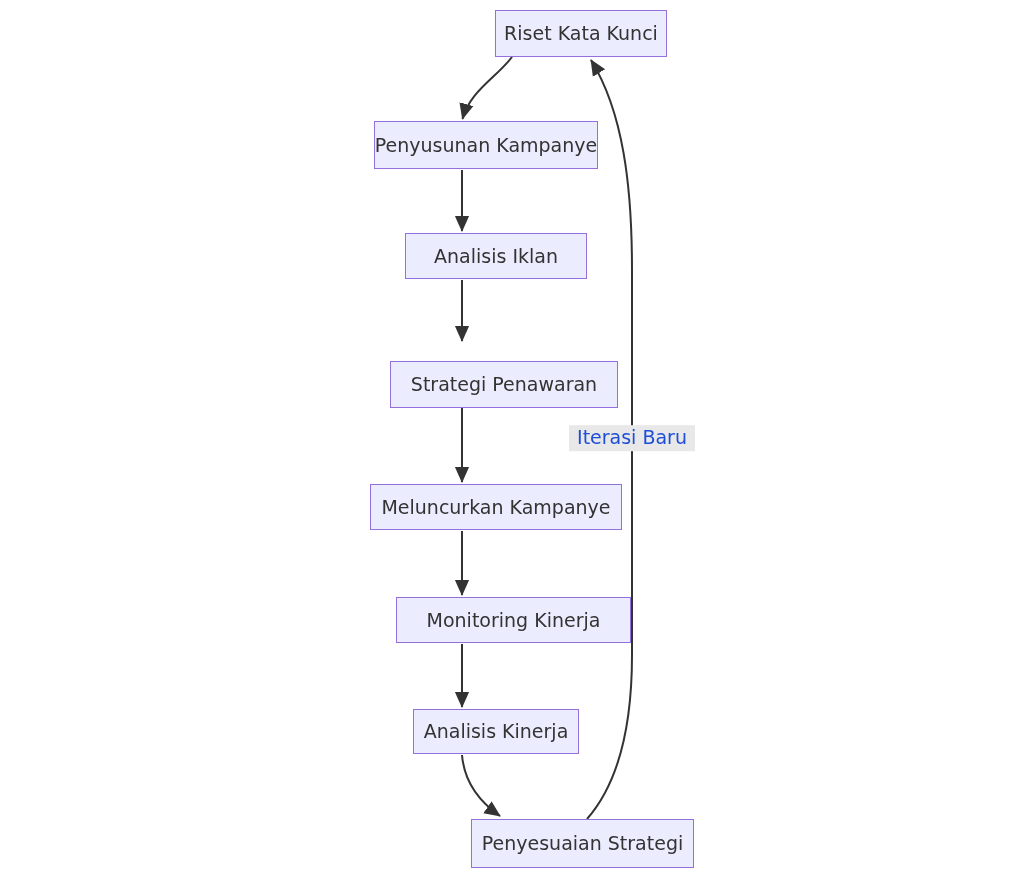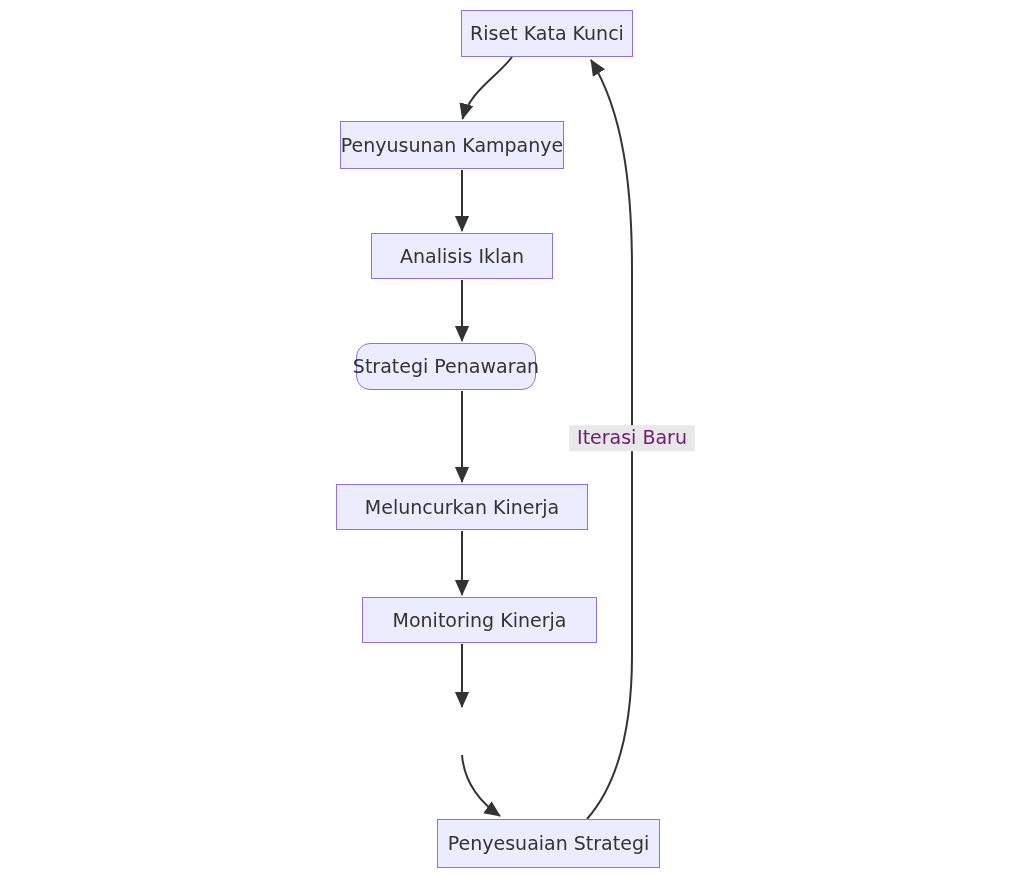--- a/index.html
+++ b/index.html
@@ -33,28 +33,29 @@
     background: #ECECFF;
     border: 1.3px solid #9370DB;
     color: #333333;
     font-size: 19px;
     line-height: 1;
     display: flex;
     align-items: center;
     justify-content: center;
     white-space: nowrap;
     text-align: center;
+    margin-left: 34px;
   }
   .edge-label {
     position: absolute;
     left: 632px;
     top: 438px;
     transform: translate(-50%, -50%);
     background: #e8e8e8;
-    color: #701a75;
+    color: #1d4ed8;
     font-size: 19px;
     line-height: 1.35;
     padding: 0 8px;
     white-space: nowrap;
   }
 </style>
 </head>
 <body>
 
 <div class="canvas">
@@ -74,24 +75,25 @@
     <path class="edge" d="M 462 755 C 464 779 477 800 500 816" marker-end="url(#arrowhead)"></path>
     <path class="edge" d="M 587 819 C 616 786 632 732 632 655 L 632 270 C 632 185 623 112 591 60" marker-end="url(#arrowhead)"></path>
   </svg>
 
   <div class="node" style="left:461px; top:10px;  width:172px; height:47px;">Riset Kata Kunci</div>
 
   <div class="node" style="left:340px; top:121px; width:224px; height:48px;">Penyusunan Kampanye</div>
 
   <div class="node" style="left:371px; top:233px; width:182px; height:46px;">Analisis Iklan</div>
 
-  <div class="node" style="left:356px; top:343px; width:180px; height:47px;border-radius:14px;">Strategi Penawaran</div>
+  <div class="node" style="left:356px; top:361px; width:228px; height:47px;">Strategi Penawaran</div>
 
-  <div class="node" style="left:336px; top:484px; width:252px; height:46px;">Meluncurkan Kinerja</div>
+  <div class="node" style="left:336px; top:484px; width:252px; height:46px;">Meluncurkan Kampanye</div>
 
   <div class="node" style="left:362px; top:597px; width:235px; height:46px;">Monitoring Kinerja</div>
 
+  <div class="node" style="left:379px; top:709px; width:166px; height:45px;">Analisis Kinerja</div>
 
   <div class="node" style="left:437px; top:819px; width:223px; height:49px;">Penyesuaian Strategi</div>
 
   <div class="edge-label">Iterasi Baru</div>
 
 </div>
 
 </body></html>

